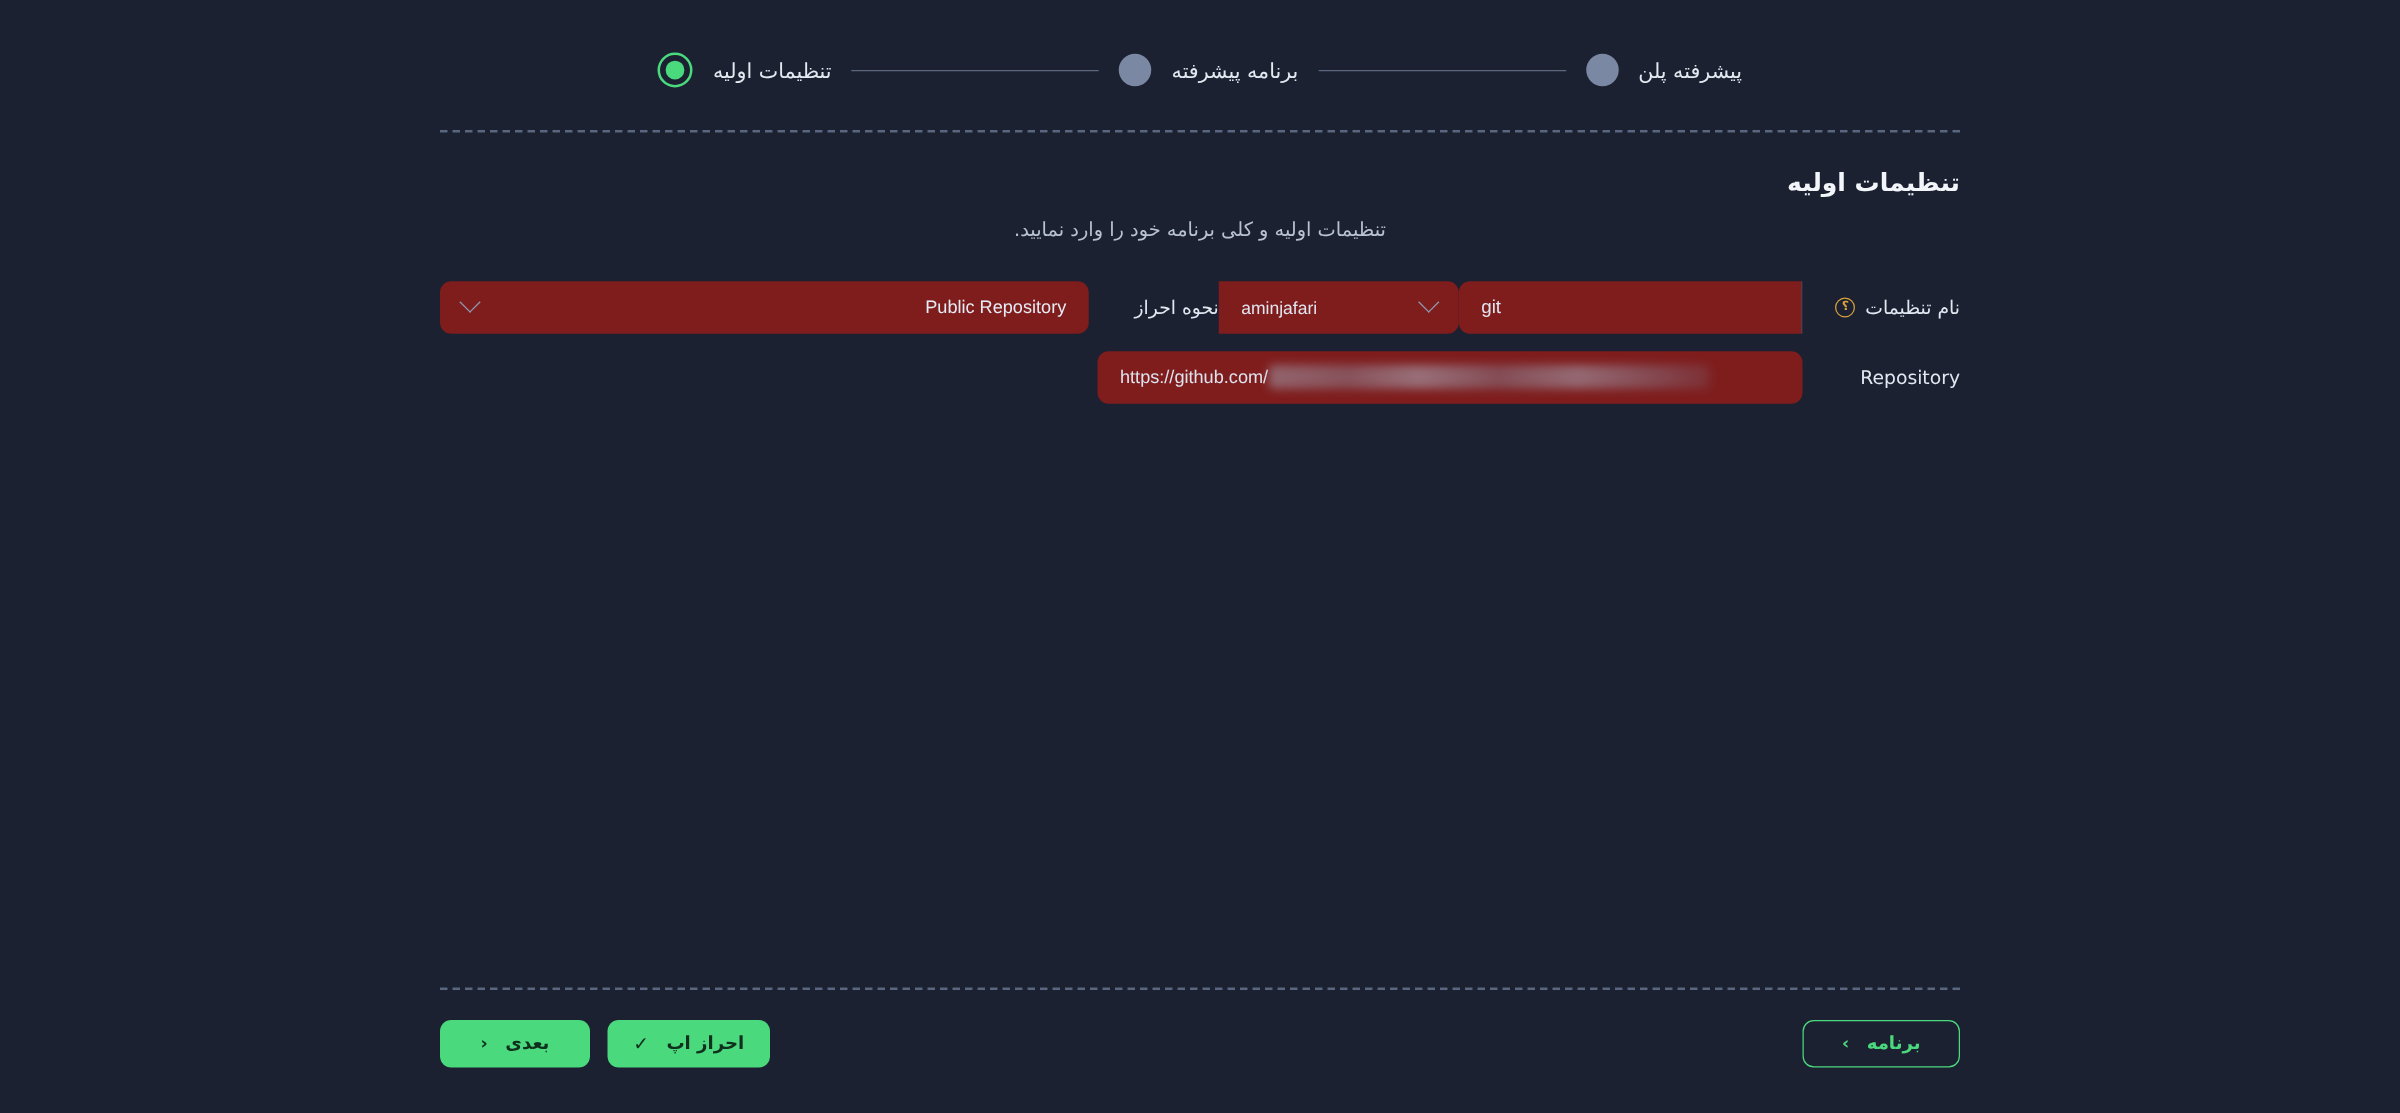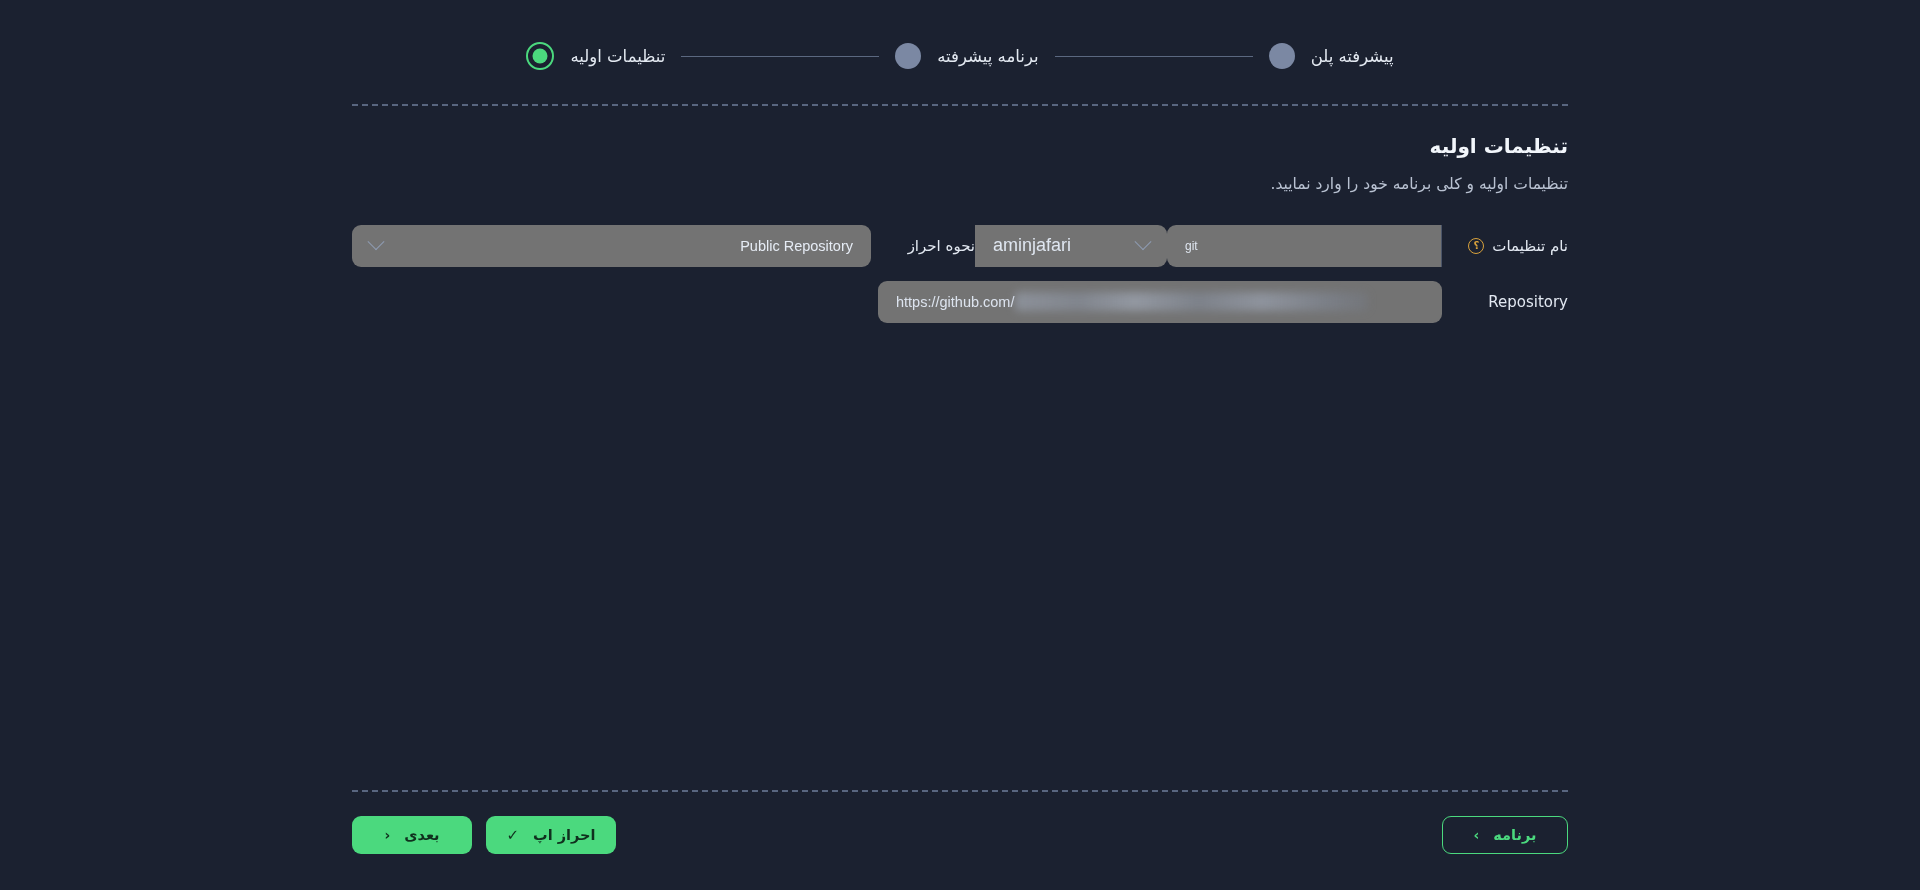--- a/index.html
+++ b/index.html
@@ -107,21 +107,21 @@
     font-weight: bold;
     color: #f2f6fb;
     text-align: right;
     line-height: 1.6;
     margin-top: 10px;
   }
 
   .page-subtitle {
     font-size: 15.5px;
     color: #b9c2d2;
-    text-align: right;
+    text-align: center;
     margin-top: 10px;
     line-height: 1.6;
   }
 
   
   .form {
     margin-top: 28px;
   }
 
   .form-row {
@@ -160,56 +160,56 @@
     color: #d8a13c;
     font-size: 10px;
     line-height: 13px;
     text-align: center;
     flex: none;
     font-weight: bold;
     direction: ltr;
   }
 
   .input-box {
-    background: #737373;
+    background: #7f1d1d;
     border-radius: 9px;
     height: 42px;
     display: flex;
     align-items: center;
     position: relative;
   }
 
   .input-appname {
     width: 275px;
     padding: 0 18px;
     border-right: 1px solid #4a5468;
     border-top-right-radius: 0;
     border-bottom-right-radius: 0;
   }
 
   .input-appname .value {
-    font-size: 12px;
+    font-size: 15px;
     color: #dfe6f0;
     direction: ltr;
     text-align: left;
     width: 100%;
     font-family: "Liberation Sans", sans-serif;
   }
 
   .select-owner {
     width: 192px;
     padding: 0 18px;
     justify-content: space-between;
     flex-direction: row-reverse;
     border-top-left-radius: 0;
     border-bottom-left-radius: 0;
   }
 
   .select-owner .value {
-    font-size: 18px;
+    font-size: 14px;
     color: #dfe6f0;
     direction: ltr;
     font-family: "Liberation Sans", sans-serif;
   }
 
   .select-auth {
     flex: 1;
     padding: 0 18px;
     flex-direction: row;
     justify-content: space-between;

